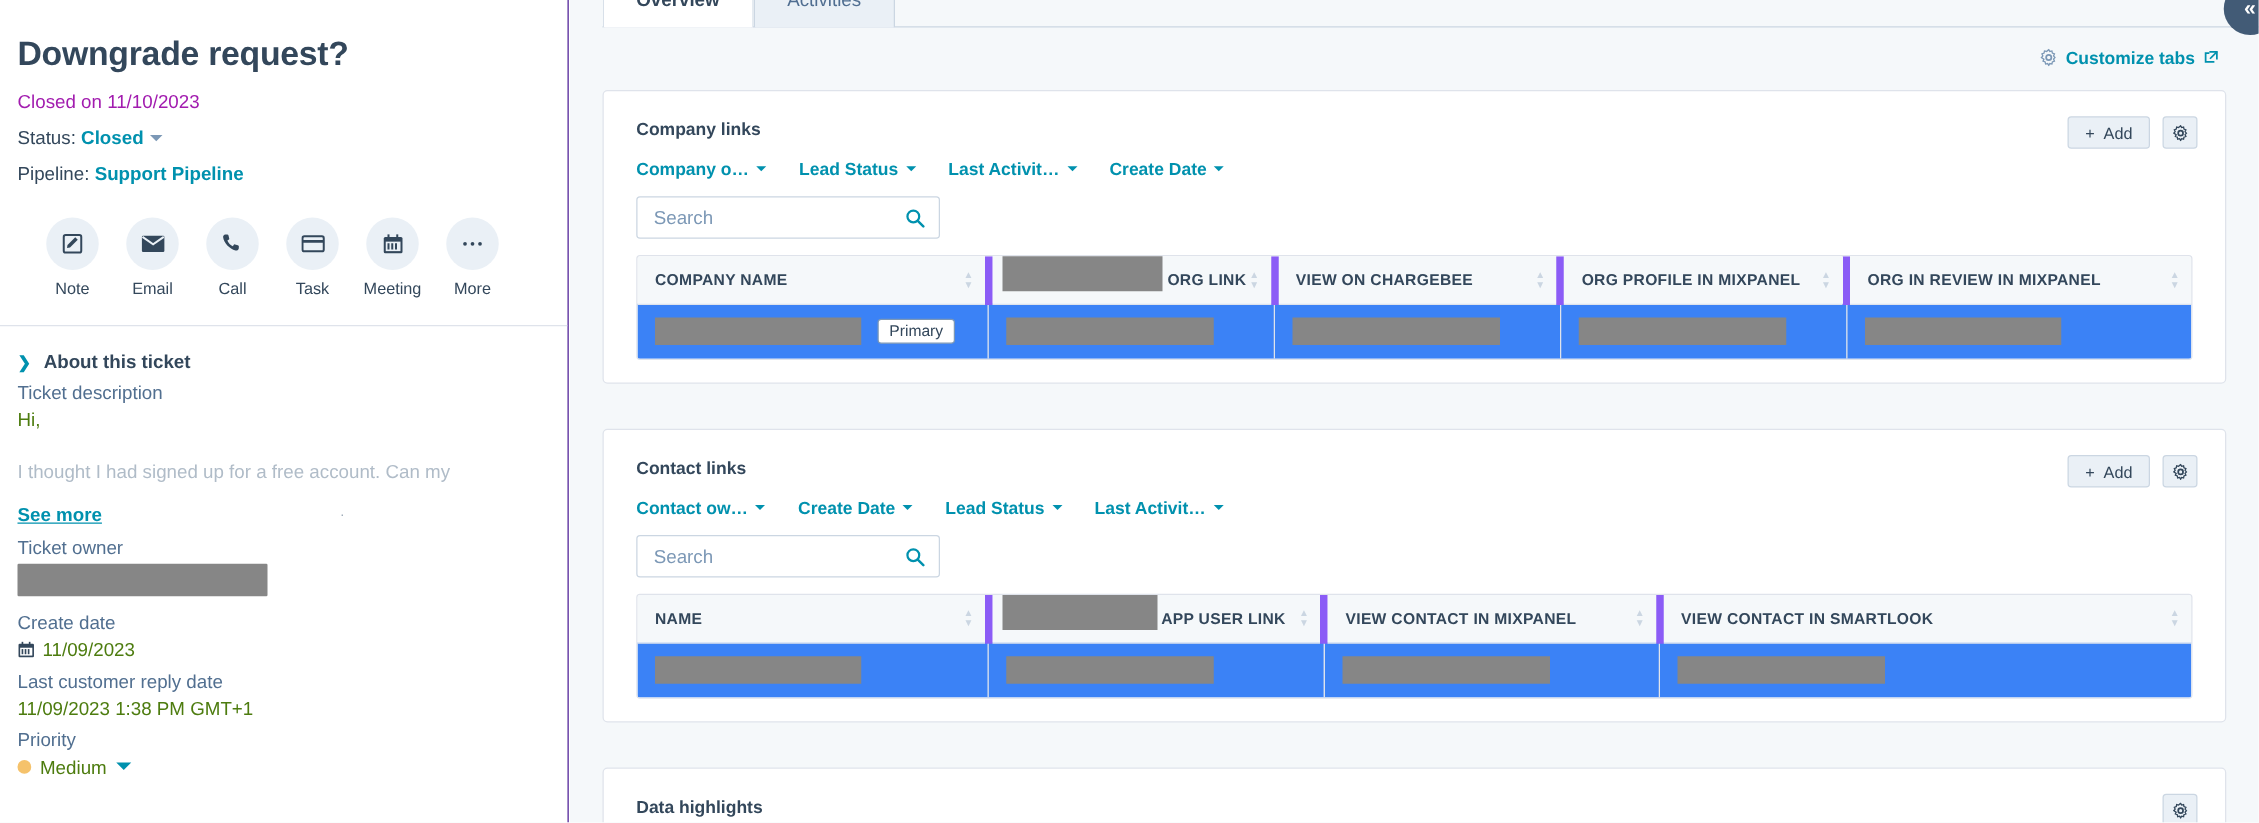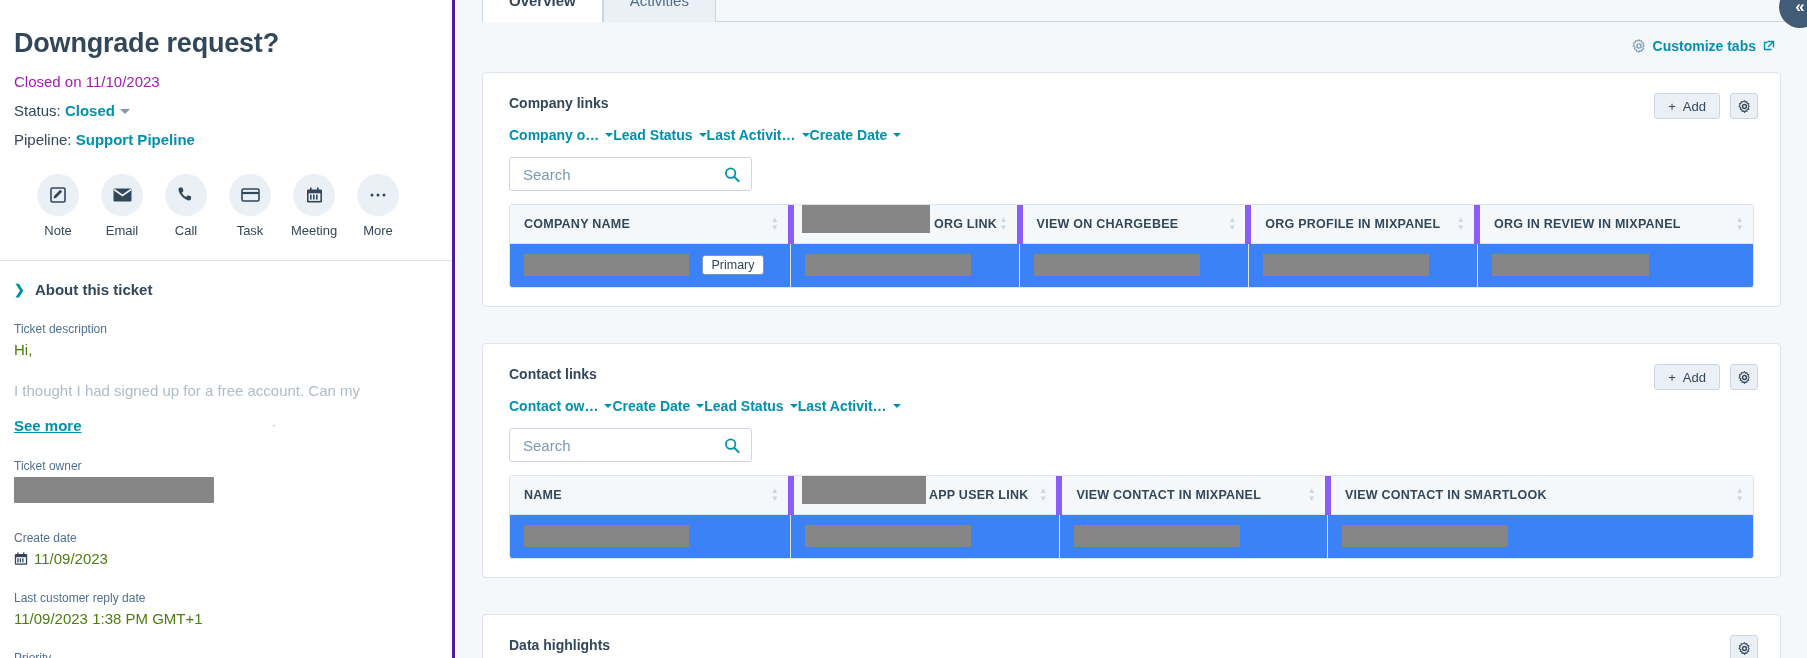--- a/index.html
+++ b/index.html
@@ -9,21 +9,21 @@
     font-family:"Liberation Sans", sans-serif;
     background:#ffffff;
     color:#33475b;
     overflow:hidden;
     position:relative;
   }
 
   
   #left-panel{
     position:absolute; left:0; top:0; width:455px; height:658px;
-    background:#ffffff; border-right:3px solid #4c1d95;
+    background:#ffffff; border-right:1px solid #4c1d95;
     padding:0 14px;
     overflow:hidden;
   }
   .ticket-title{
     font-size:27px; font-weight:700; color:#33475b;
     margin:28px 0 0 0; letter-spacing:-0.2px;
   }
   .closed-line{ font-size:15px; color:#a21caf; margin-top:14px; }
   .meta-line{ font-size:15px; color:#33475b; margin-top:12px; }
   .meta-line .lnk{ color:#0091ae; font-weight:700; text-decoration:none; }
@@ -44,21 +44,21 @@
   .action .lbl{ font-size:13px; color:#33475b; margin-top:7px; }
 
   .divider{ height:1px; background:#dfe3eb; margin:22px -14px 0 -14px; }
 
   .section-head{
     display:flex; align-items:center; gap:10px;
     margin-top:20px; font-size:15px; font-weight:700; color:#33475b;
   }
   .chev{ color:#0091ae; font-size:13px; font-weight:700; line-height:1; }
 
-  .fld-label{ font-size:12px; color:#516f90; margin-top:24px; }
+  .fld-label{ font-size:15px; color:#516f90; margin-top:8px; }
   .fld-value{ font-size:15px; color:#4d7c0f; margin-top:5px; }
   .fld-value.muted{ color:#b0bcc8; }
   .redacted{ background:#868686; display:inline-block; border-radius:1px; }
   .see-more{ font-size:15px; color:#0091ae; font-weight:700; margin-top:18px; display:inline-block; }
   .tiny-dot{ position:absolute; left:258px; color:#9aa8b5; font-size:11px; }
 
   .cal-ico{ margin-right:6px; vertical-align:-2px; }
   .prio-dot{
     width:11px;height:11px;border-radius:50%;
     background:#f5c26b; display:inline-block; margin-right:7px; vertical-align:0px;
@@ -120,21 +120,21 @@
     position:absolute; right:22px; top:20px; display:flex; gap:10px; align-items:center;
   }
   .btn{
     height:26px; padding:0 13px; border:1px solid #cbd6e2; border-radius:3px;
     background:#eaf0f6; color:#33475b; font-size:13px;
     display:flex; align-items:center; gap:7px; font-family:"Liberation Sans",sans-serif;
   }
   .btn.icon-only{ padding:0; width:28px; justify-content:center; }
 
   .prop-row{
-    display:flex; padding:16px 0 0 26px;
+    display:flex; gap:26px; padding:16px 0 0 26px;
   }
   .prop{
     font-size:14px; font-weight:700; color:#0091ae;
     display:flex; align-items:center; gap:6px;
   }
   .prop .cd{
     width:0;height:0;border-left:4px solid transparent;border-right:4px solid transparent;
     border-top:4px solid #0091ae; display:inline-block;
   }
 

